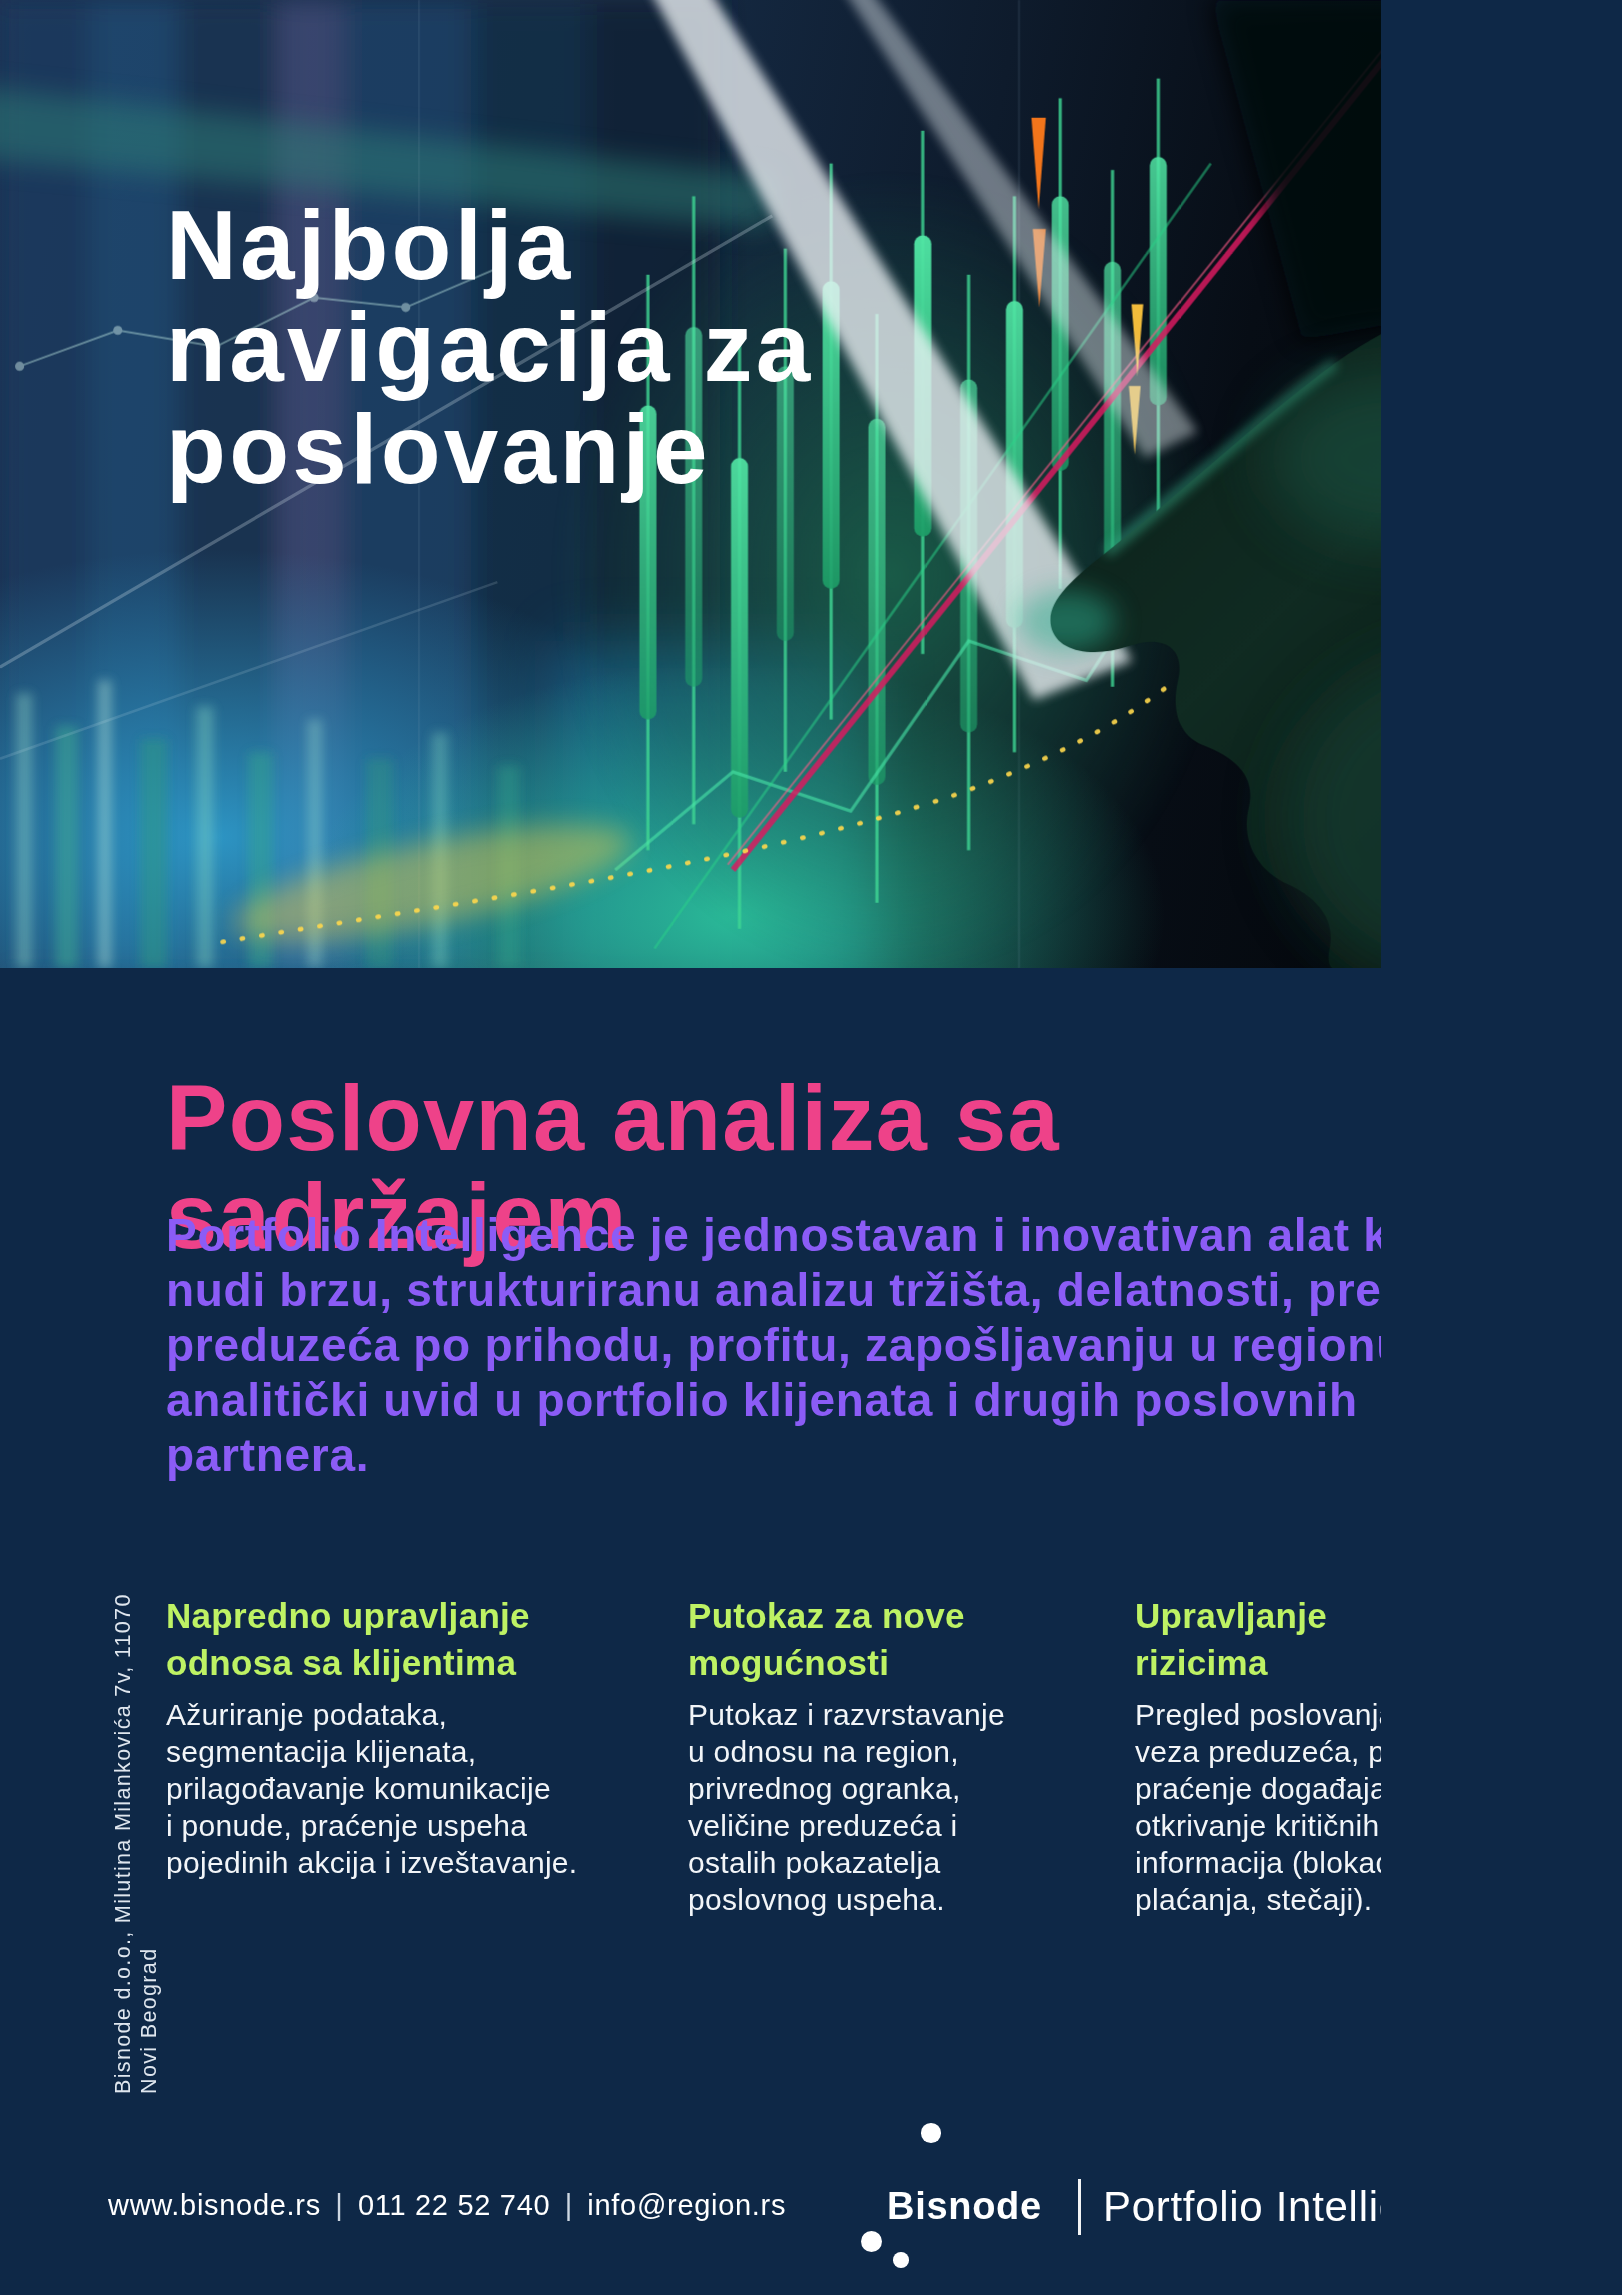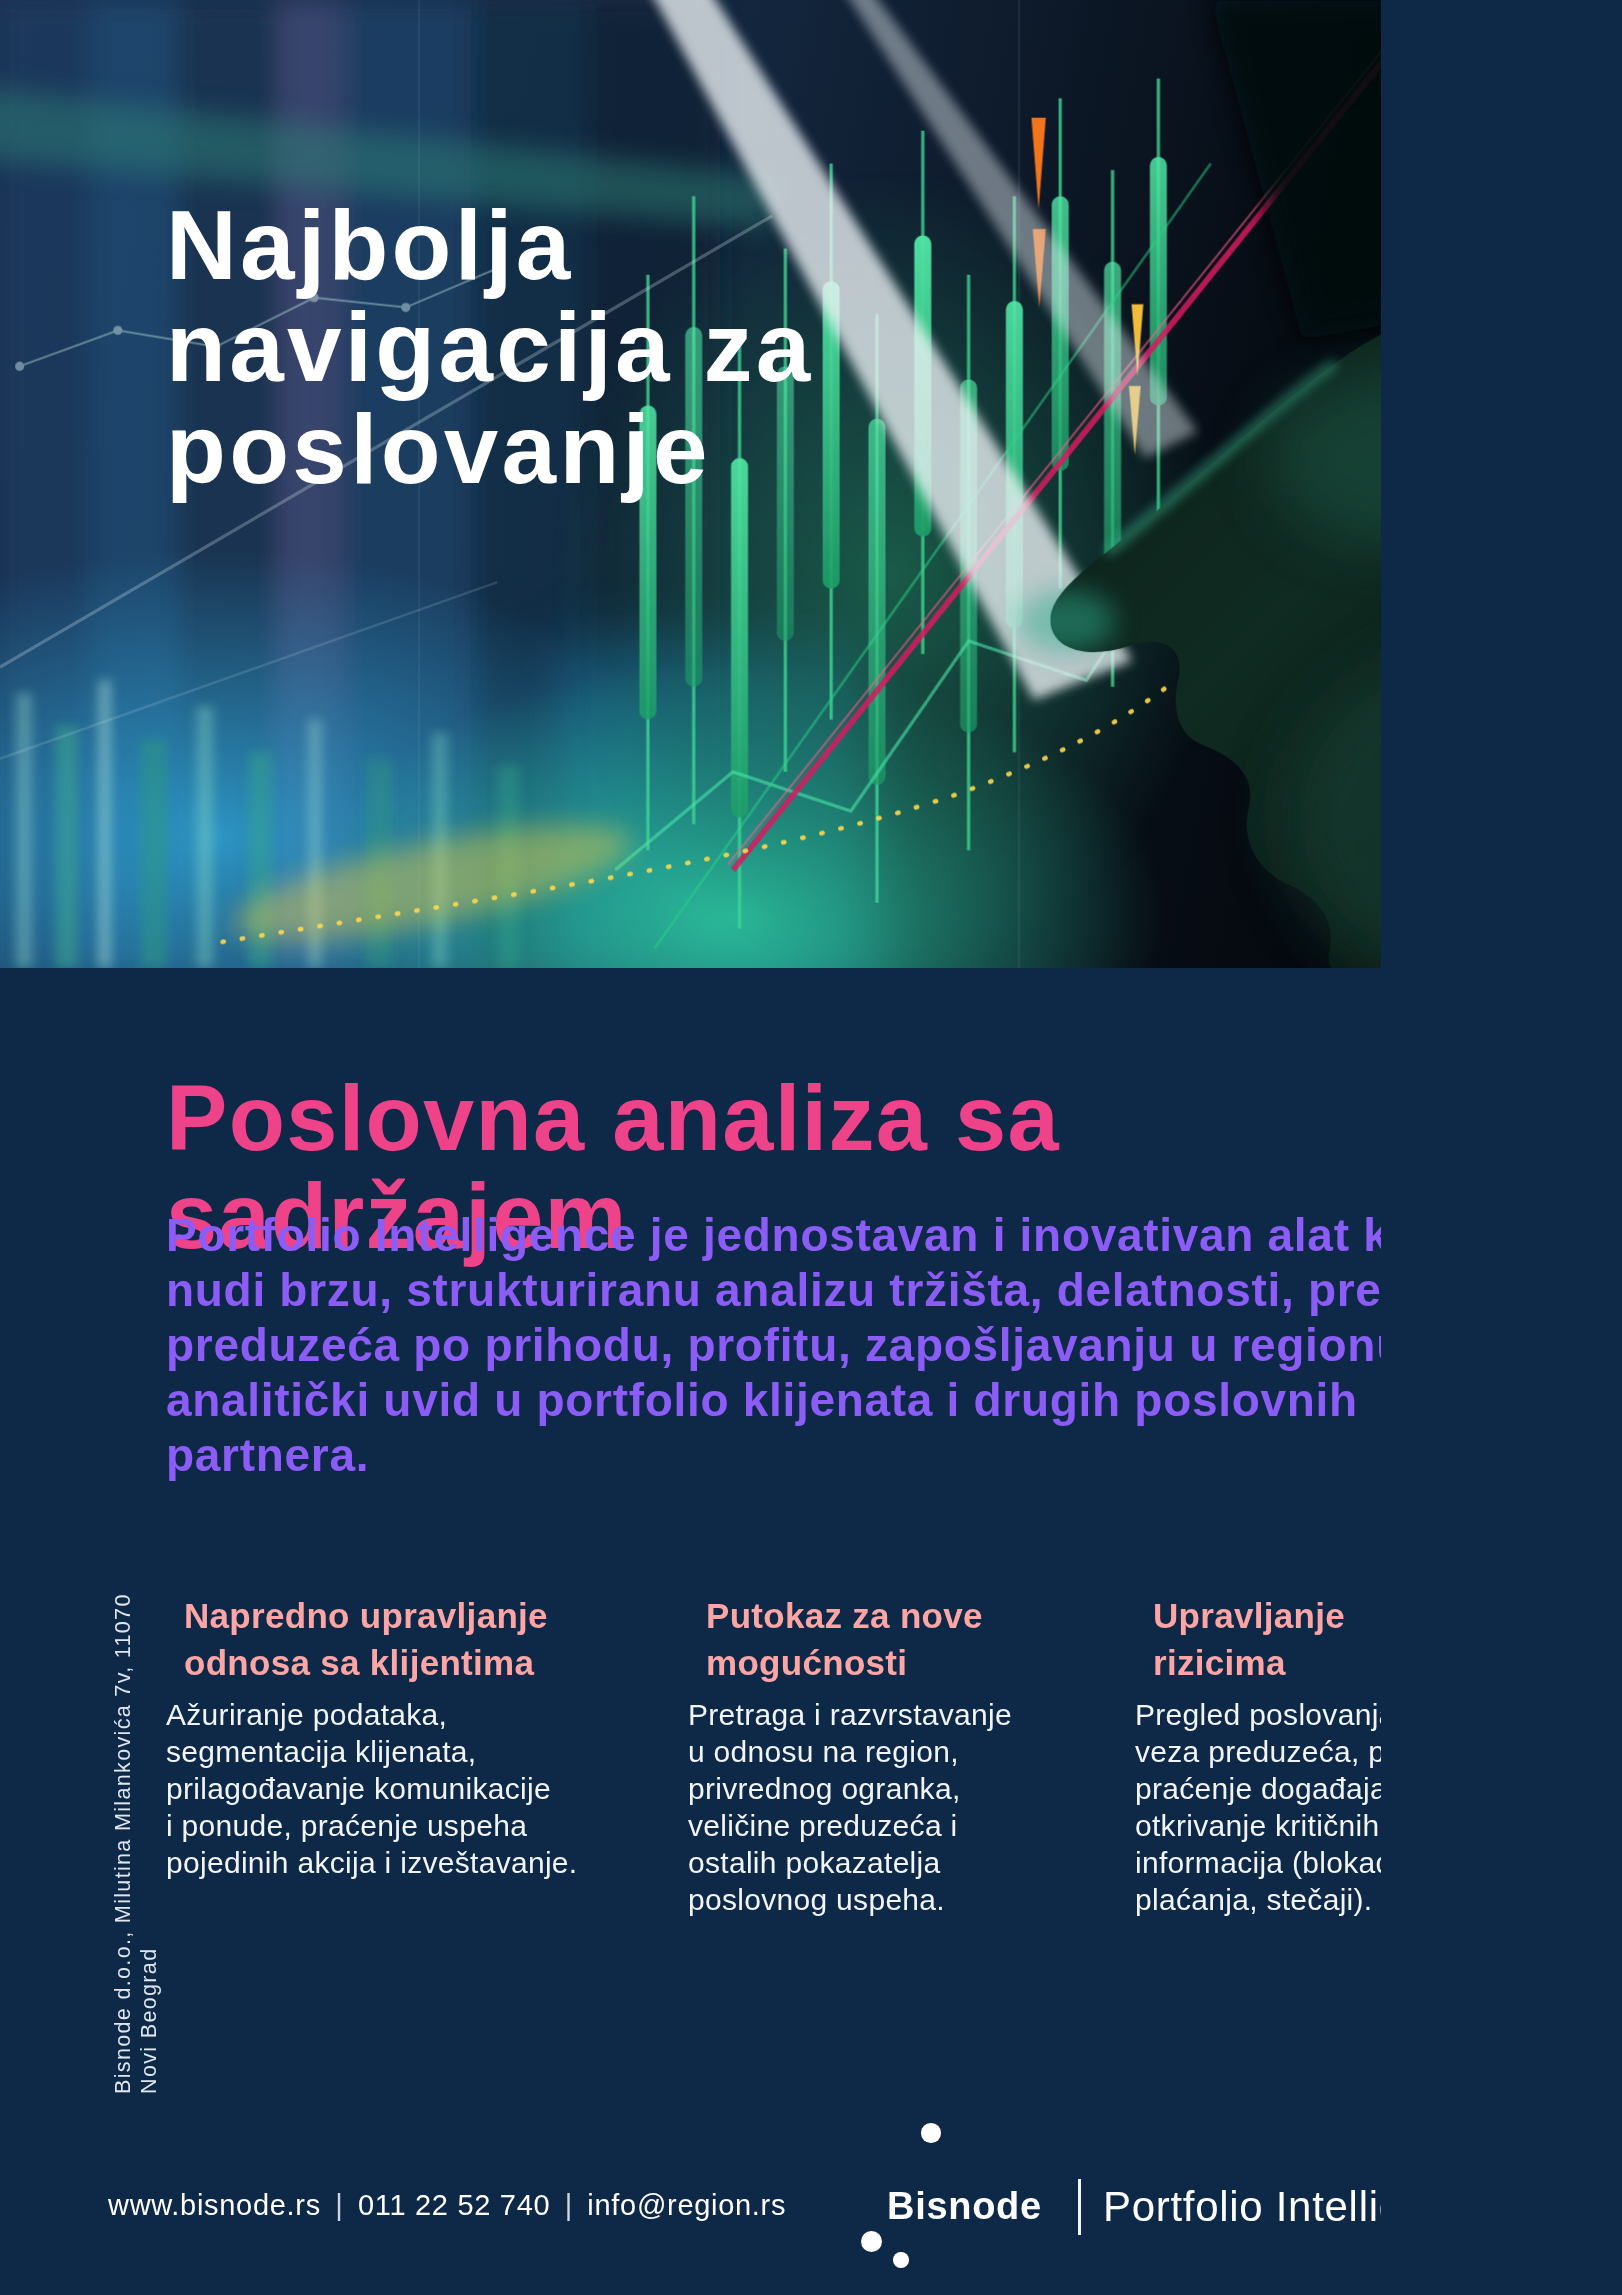--- a/index.html
+++ b/index.html
@@ -23,21 +23,21 @@
   .intro-body{
     position:absolute;left:166px;top:1208px;width:1341px;
     font-size:46px;line-height:55px;font-weight:700;color:#8b5cf6;letter-spacing:0.7px;
   }
   .features{position:absolute;left:0;top:0;}
   .feature{position:absolute;width:471px;}
   .feature.f0{left:166px;top:1592px;}
   .feature.f1{left:688px;top:1592px;}
   .feature.f2{left:1135px;top:1592px;}
   .feature-title{
-    font-size:35px;line-height:47px;font-weight:700;color:#fca5a5;letter-spacing:0.3px;margin-left:18px;
+    font-size:35px;line-height:47px;font-weight:700;color:#bef264;letter-spacing:0.3px;
   }
   .feature-body{
     margin-top:10px;font-size:30px;line-height:37px;font-weight:400;color:#f2f5f8;letter-spacing:0.3px;
   }
   .vertical-address{
     position:absolute;left:110px;top:2094px;width:543px;height:29px;
     transform:rotate(-90deg);transform-origin:0 0;
     font-size:21.6px;letter-spacing:1.3px;color:#dfe6ee;font-weight:400;
   }
   .footer-contact{
@@ -256,21 +256,21 @@
 odnosa sa klijentima</div>
       <div class="feature-body multiline">Ažuriranje podataka,
 segmentacija klijenata,
 prilagođavanje komunikacije
 i ponude, praćenje uspeha
 pojedinih akcija i izveštavanje.</div>
     </div>
     <div class="feature f1">
       <div class="feature-title multiline">Putokaz za nove
 mogućnosti</div>
-      <div class="feature-body multiline">Pretraga i razvrstavanje
+      <div class="feature-body multiline">Putokaz i razvrstavanje
 u odnosu na region,
 privrednog ogranka,
 veličine preduzeća i
 ostalih pokazatelja
 poslovnog uspeha.</div>
     </div>
     <div class="feature f2">
       <div class="feature-title multiline">Upravljanje
 rizicima</div>
       <div class="feature-body multiline">Pregled poslovanja i vlasničkih

